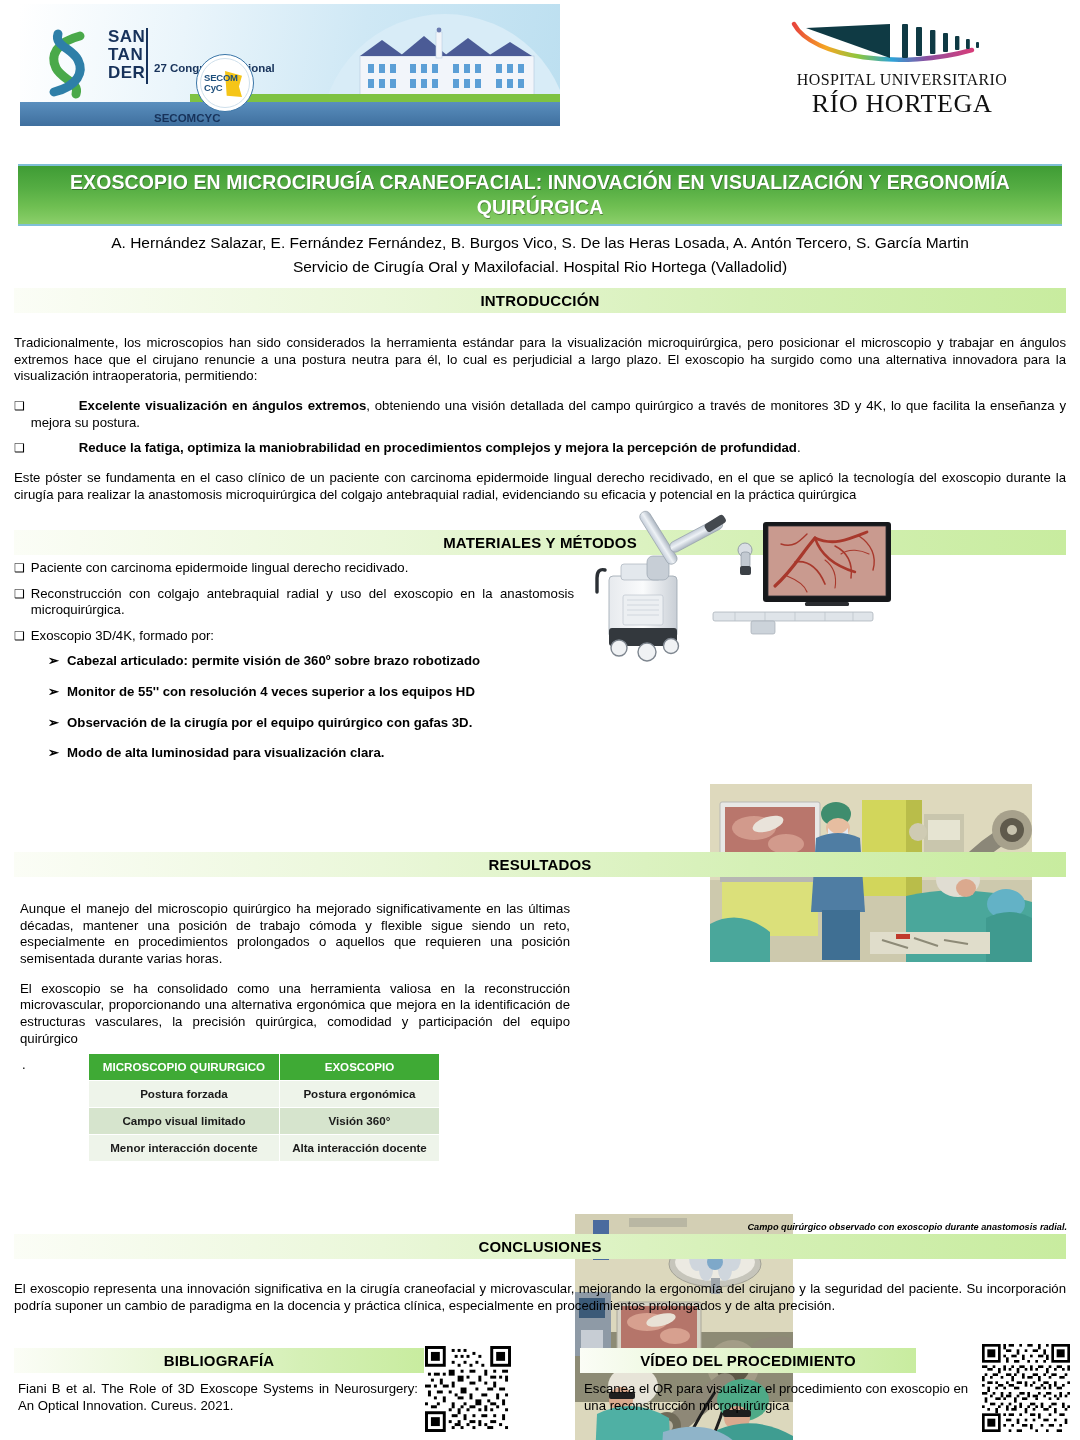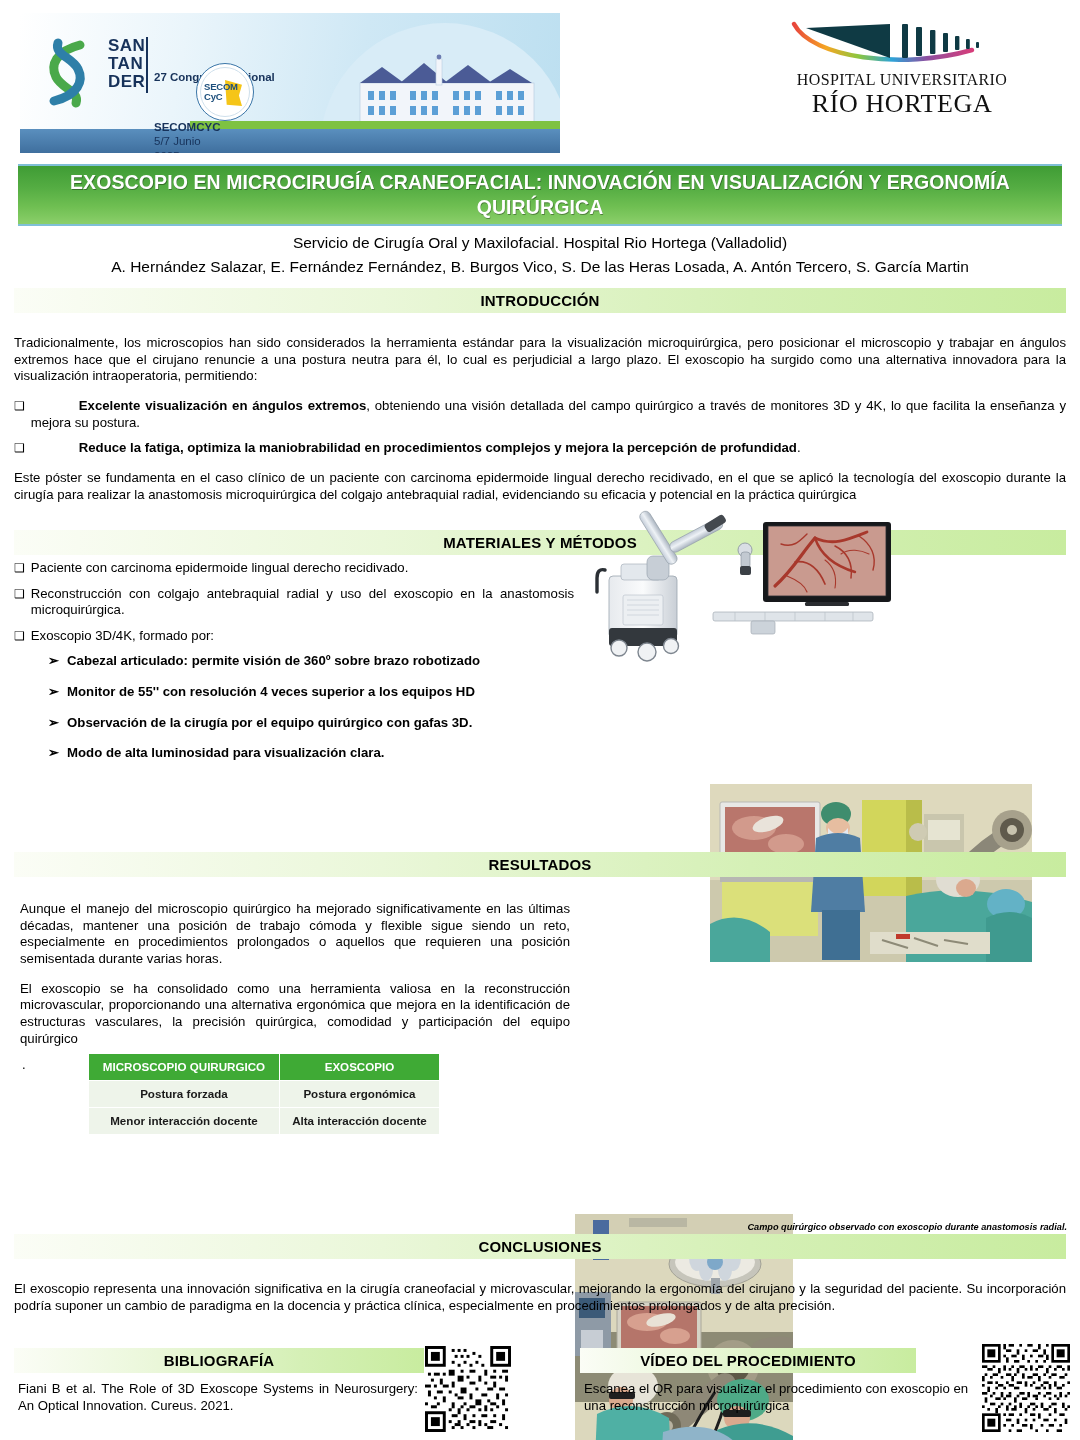--- a/index.html
+++ b/index.html
@@ -16,22 +16,22 @@
   }
 
   
   .header {
     position: relative;
     height: 152px;
     width: 1080px;
   }
   .congress-banner {
     position: absolute;
-    left: 20px; top: 13px;
-    width: 540px; height: 140px;
+    left: 20px; top: 4px;
+    width: 540px; height: 122px;
     background: linear-gradient(100deg, #ffffff 0%, #eaf5fb 30%, #cfe8f5 62%, #bcdff0 100%);
     overflow: hidden;
     text-decoration: underline;
   }
   .banner-cloud {
     position: absolute;
     right: -10px; top: 10px;
     width: 250px; height: 150px;
     background: #d8ecf7;
     border-radius: 130px 130px 0 0;
@@ -372,22 +372,22 @@
       <div class="t1">HOSPITAL UNIVERSITARIO</div>
       <div class="t2">RÍO HORTEGA</div>
     </div>
   </div>
 </div>
 
 <div class="title-bar">
   <h1>EXOSCOPIO EN MICROCIRUGÍA CRANEOFACIAL: INNOVACIÓN EN VISUALIZACIÓN Y ERGONOMÍA QUIRÚRGICA</h1>
 </div>
 <div class="authors">
+  <div>A. Hernández Salazar, E. Fernández Fernández, B. Burgos Vico, S. De las Heras Losada, A. Antón Tercero, S. García Martin</div>
   <div>Servicio de Cirugía Oral y Maxilofacial. Hospital Rio Hortega (Valladolid)</div>
-  <div>A. Hernández Salazar, E. Fernández Fernández, B. Burgos Vico, S. De las Heras Losada, A. Antón Tercero, S. García Martin</div>
 </div>
 
 <div class="intro-head">
   <div class="sec-head">INTRODUCCIÓN</div>
 </div>
 <div class="intro-body">
   <p class="body-txt">Tradicionalmente, los microscopios han sido considerados la herramienta estándar para la visualización microquirúrgica, pero posicionar el microscopio y trabajar en ángulos extremos hace que el cirujano renuncie a una postura neutra para él, lo cual es perjudicial a largo plazo. El exoscopio ha surgido como una alternativa innovadora para la visualización intraoperatoria, permitiendo:</p>
   <div class="bullet">
     <span class="mark">❑</span>
     <span class="txt"><b>Excelente visualización en ángulos extremos</b><span>, obteniendo una visión detallada del campo quirúrgico a través de monitores 3D y 4K, lo que facilita la enseñanza y mejora su postura.</span></span>
@@ -567,20 +567,24 @@
   <thead>
     <tr>
       <th>MICROSCOPIO QUIRURGICO</th>
       <th>EXOSCOPIO</th>
     </tr>
   </thead>
   <tbody>
     <tr class="reg">
       <td>Postura forzada</td>
       <td>Postura ergonómica</td>
+    </tr>
+    <tr class="alt">
+      <td>Campo visual limitado</td>
+      <td>Visión 360°</td>
     </tr>
     <tr class="reg">
       <td>Menor interacción docente</td>
       <td>Alta interacción docente</td>
     </tr>
   </tbody>
 </table>
 
 <div class="res-photo-1 photo">
   <svg viewBox="0 0 218 336" width="218" height="336">

